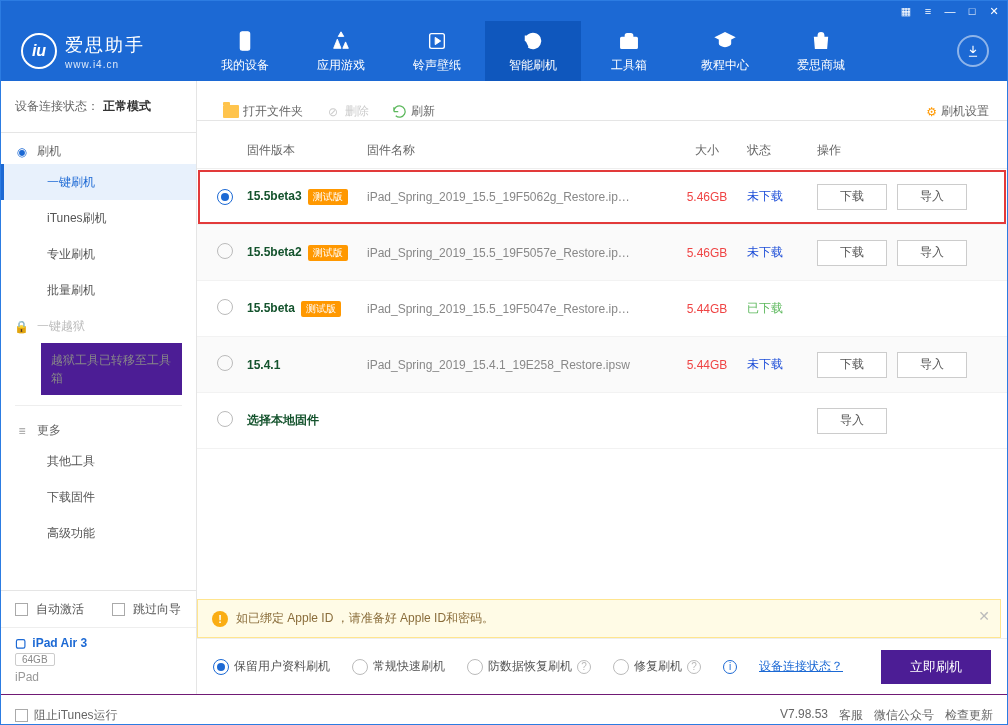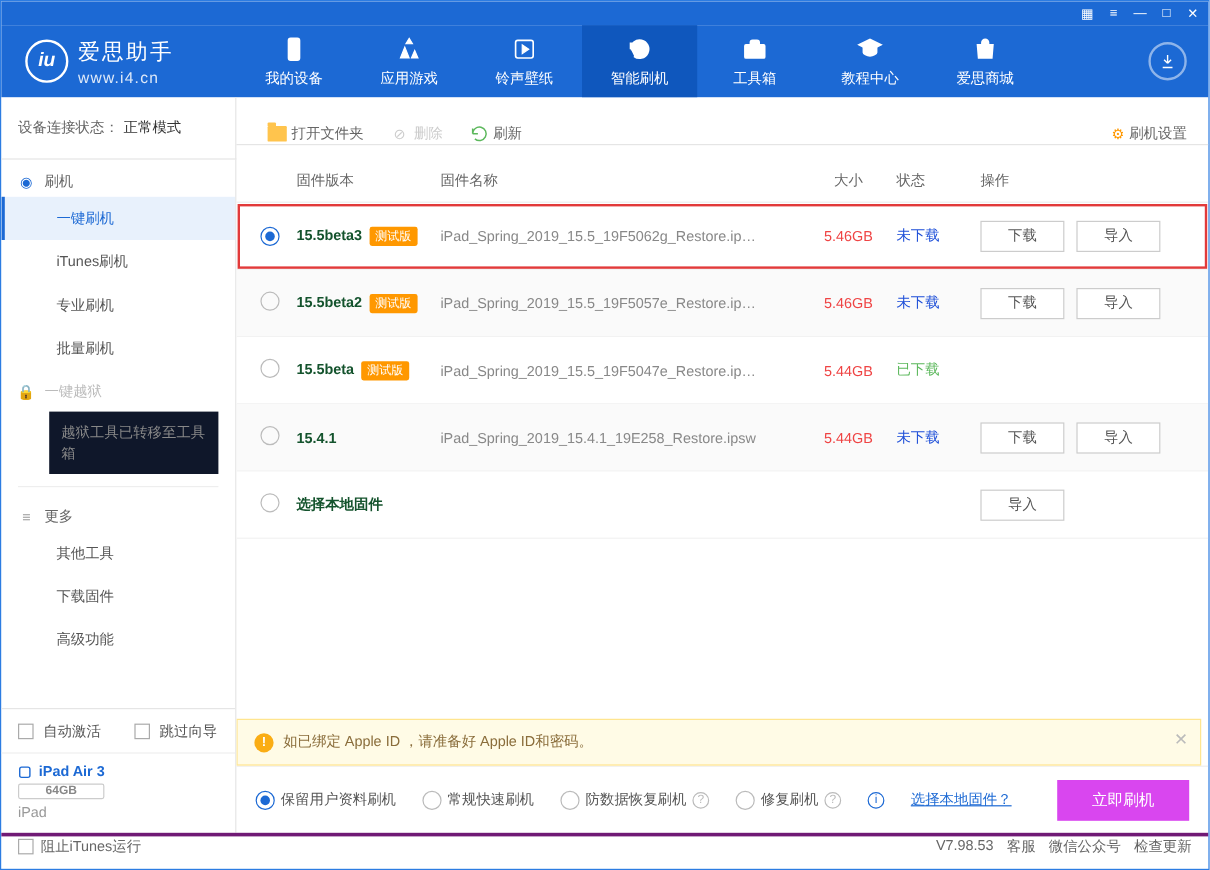--- a/index.html
+++ b/index.html
@@ -5,21 +5,21 @@
 *{box-sizing:border-box;margin:0;padding:0;font-family:"Microsoft YaHei","PingFang SC",sans-serif;font-size:12px}
 body{width:1008px;height:725px;background:#fff;overflow:hidden;display:flex;flex-direction:column;border:1px solid #2c7ce2}
 
 .titlebar{height:20px;background:#1c69d4;display:flex;justify-content:flex-end;align-items:center;padding:0 6px;gap:8px;color:#fff}
 .titlebar .tb-i{width:14px;height:14px;display:flex;align-items:center;justify-content:center;cursor:pointer;font-size:11px}
 
 .header{height:60px;background:#1c69d4;display:flex;align-items:stretch;color:#fff}
 .logo{display:flex;align-items:center;gap:8px;padding:0 20px;width:196px}
 .logo-badge{width:36px;height:36px;border:2px solid #fff;border-radius:50%;display:flex;align-items:center;justify-content:center;font-weight:bold;font-size:16px;font-style:italic}
 .logo-text{font-size:18px;font-weight:400;letter-spacing:2px}
-.logo-sub{font-size:13px;opacity:.85;letter-spacing:1px;margin-top:2px}
+.logo-sub{font-size:10px;opacity:.85;letter-spacing:1px;margin-top:2px}
 .nav{display:flex;flex:1}
 .nav-item{width:96px;display:flex;flex-direction:column;align-items:center;justify-content:center;gap:4px;cursor:pointer}
 .nav-item.active{background:#0f57bd}
 .nav-ico{width:24px;height:24px;display:flex;align-items:center;justify-content:center}
 .nav-ico svg{fill:#fff;stroke:#fff}
 .dl-circle{width:32px;height:32px;border:2px solid rgba(255,255,255,.5);border-radius:50%;display:flex;align-items:center;justify-content:center;margin:auto 18px auto auto;cursor:pointer}
 
 .toolbar{height:40px;border-bottom:1px solid #e5e5e5;display:flex;align-items:flex-end;padding:0 18px;gap:6px;color:#666}
 .tb-btn{display:flex;align-items:center;gap:4px;padding:0 8px;cursor:pointer}
 .tb-btn.disabled{color:#ccc;cursor:default}
@@ -27,35 +27,35 @@
 .folder-ico{width:16px;height:13px;background:#ffc44d;border-radius:1px;position:relative}
 .folder-ico:before{content:"";position:absolute;top:-3px;left:0;width:7px;height:3px;background:#ffc44d;border-radius:1px 1px 0 0}
 .refresh-ico svg{stroke:#5cb85c;fill:none;stroke-width:2}
 .settings-right{margin-left:auto;display:flex;align-items:center;gap:4px;color:#666;cursor:pointer}
 .gear{color:#ff9800}
 
 .main{flex:1;display:flex;overflow:hidden}
 .sidebar{width:196px;border-right:1px solid #e5e5e5;display:flex;flex-direction:column}
 .side-top{flex:1;overflow:auto}
 .sb-status{height:52px;border-bottom:1px solid #e5e5e5;display:flex;align-items:center;padding:0 14px;color:#666;gap:4px}
-.sb-status b{color:#333;font-weight:400}
+.sb-status b{color:#333;font-weight:700}
 .sb-group{padding:10px 0 4px 14px;color:#666;display:flex;align-items:center;gap:8px}
 .sb-group.lock{color:#bbb}
 .sb-ico{width:14px;height:14px;display:inline-flex;align-items:center;justify-content:center}
 .sb-item{height:36px;display:flex;align-items:center;padding-left:46px;color:#555;cursor:pointer}
 .sb-item.active{background:#e8f1fc;color:#1c69d4;border-left:3px solid #1c69d4;padding-left:43px}
-.sb-note{margin:4px 14px 10px 40px;background:#0f172a;color:#888;padding:8px 10px;line-height:1.5;cursor:default}
+.sb-note{margin:4px 14px 10px 40px;background:#4c1d95;color:#888;padding:8px 10px;line-height:1.5;cursor:default}
 .sb-sep{height:1px;background:#eee;margin:6px 14px}
 
 .side-bot{border-top:1px solid #e5e5e5}
 .sb-bot-row{height:36px;display:flex;align-items:center;padding:0 14px;gap:8px;color:#555}
 .chk{width:13px;height:13px;border:1px solid #aaa;background:#fff;display:inline-block}
 .device-block{padding:8px 14px 10px}
 .dev-name{color:#1c69d4;font-weight:600;font-size:13px;display:flex;align-items:center;gap:6px}
-.dev-cap{display:inline-block;border:1px solid #ccc;border-radius:2px;padding:0 22px;font-size:10px;color:#888;font-weight:bold;margin-top:3px}
+.dev-cap{display:inline-block;border:1px solid #ccc;border-radius:2px;padding:0 6px;font-size:10px;color:#888;font-weight:normal;margin-top:3px}
 .dev-type{color:#999;margin-top:4px}
 
 .content{flex:1;display:flex;flex-direction:column;overflow:hidden;position:relative}
 .thead{height:36px;display:flex;align-items:center;padding:0 20px;color:#666;border-bottom:1px solid #eee}
 .col-radio{width:30px}
 .col-ver{width:120px}
 .col-name{flex:1}
 .col-size{width:80px;text-align:center}
 .col-status{width:70px}
 .col-ops{width:170px}
@@ -77,23 +77,23 @@
 .abtn{width:70px;height:26px;border:1px solid #ccc;background:#fff;color:#555;display:inline-flex;align-items:center;justify-content:center;cursor:pointer;margin-right:10px}
 
 .warn{background:#fffbe6;border:1px solid #ffe58f;padding:10px 14px;display:flex;align-items:center;gap:8px;color:#8a6d3b;position:relative;margin:0 6px 0 0}
 .warn-ico{width:16px;height:16px;background:#faad14;border-radius:50%;color:#fff;display:flex;align-items:center;justify-content:center;font-weight:bold;font-size:11px}
 .warn-x{position:absolute;right:10px;top:8px;color:#bbb;cursor:pointer;font-size:14px}
 
 .action-bar{height:56px;border-top:1px solid #eee;display:flex;align-items:center;padding:0 16px;gap:22px}
 .opt{display:flex;align-items:center;gap:5px;color:#555;cursor:pointer}
 .help{width:14px;height:14px;border:1px solid #bbb;border-radius:50%;display:inline-flex;align-items:center;justify-content:center;color:#bbb;font-size:10px;cursor:pointer}
 .link{color:#1c69d4;text-decoration:underline;cursor:pointer}
-.primary{margin-left:auto;width:110px;height:34px;background:#d946ef;color:#fff;display:flex;align-items:center;justify-content:center;cursor:pointer;font-size:13px}
-
-.statusbar{height:30px;border-top:3px solid #701a75;display:flex;align-items:flex-start;padding:0 14px;color:#666;gap:18px}
+.primary{margin-left:auto;width:110px;height:34px;background:#4c1d95;color:#fff;display:flex;align-items:center;justify-content:center;cursor:pointer;font-size:13px}
+
+.statusbar{height:30px;border-top:1px solid #701a75;display:flex;align-items:flex-end;padding:0 14px;color:#666;gap:18px}
 .statusbar .chk-wrap{display:flex;align-items:center;gap:6px}
 .statusbar .right{margin-left:auto;display:flex;gap:11px}
 .sb-link{cursor:pointer}
 </style>
 </head>
 <body>
 
 <div class="titlebar">
   <span class="tb-i">▦</span>
   <span class="tb-i">≡</span>
@@ -332,21 +332,21 @@
             <span>防数据恢复刷机</span>
             <span class="help">?</span>
           </div>
           <div class="opt">
             <span class="radio "></span>
             <span>修复刷机</span>
             <span class="help">?</span>
           </div>
         </div>
       <span class="help" style="color:#1c69d4;border-color:#1c69d4">i</span>
-      <span class="link">选择本地固件？</span>
+      <span class="link">设备连接状态？</span>
       <div class="primary">立即刷机</div>
     </div>
   </div>
 </div>
 
 <div class="statusbar">
   <div class="chk-wrap">
     <span class="chk"></span>
     <span>阻止iTunes运行</span>
   </div>

